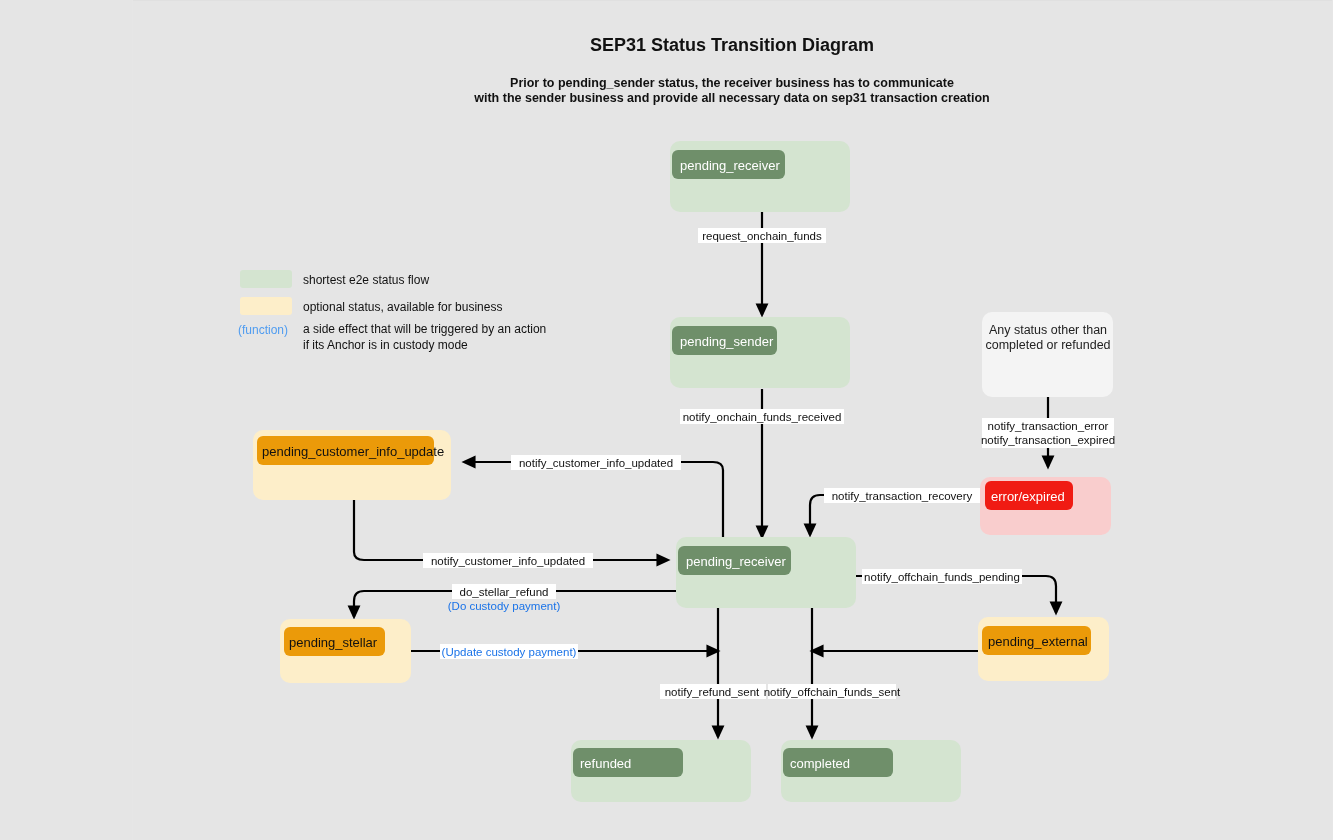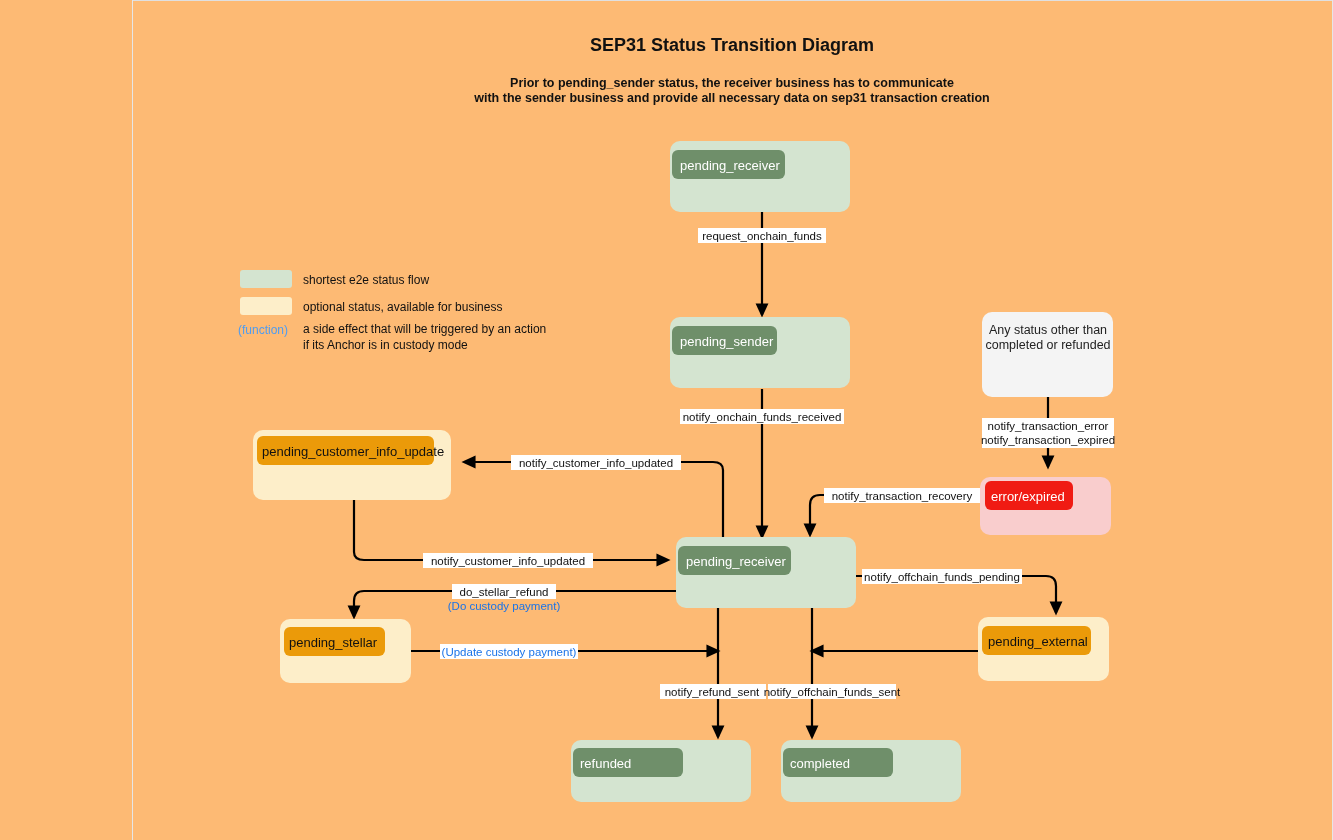--- a/index.html
+++ b/index.html
@@ -3,21 +3,21 @@
 <meta charset="utf-8">
 <style>
   html,body{margin:0;padding:0;background:#ffffff;}
   body{
     font-family:"Liberation Sans","DejaVu Sans",sans-serif;
     width:1333px;height:840px;overflow:hidden;
   }
   #canvas{
     position:relative;
     width:1333px;height:840px;
-    background:#fdba74;
+    background:#e5e5e5;
   }
   
   .frame-left{position:absolute;left:132px;top:0;width:1px;height:840px;background:#e6e6e6;}
   .frame-right{position:absolute;left:1332px;top:0;width:1px;height:840px;background:#e6e6e6;}
   .frame-top{position:absolute;left:132px;top:0;width:1201px;height:1px;background:#e0e0e0;}
 
   svg#diagram{position:absolute;left:0;top:0;width:1333px;height:840px;}
 
   .ttl{font-weight:bold;font-size:18px;fill:#111111;}
   .sub{font-weight:bold;font-size:12.5px;fill:#111111;}

